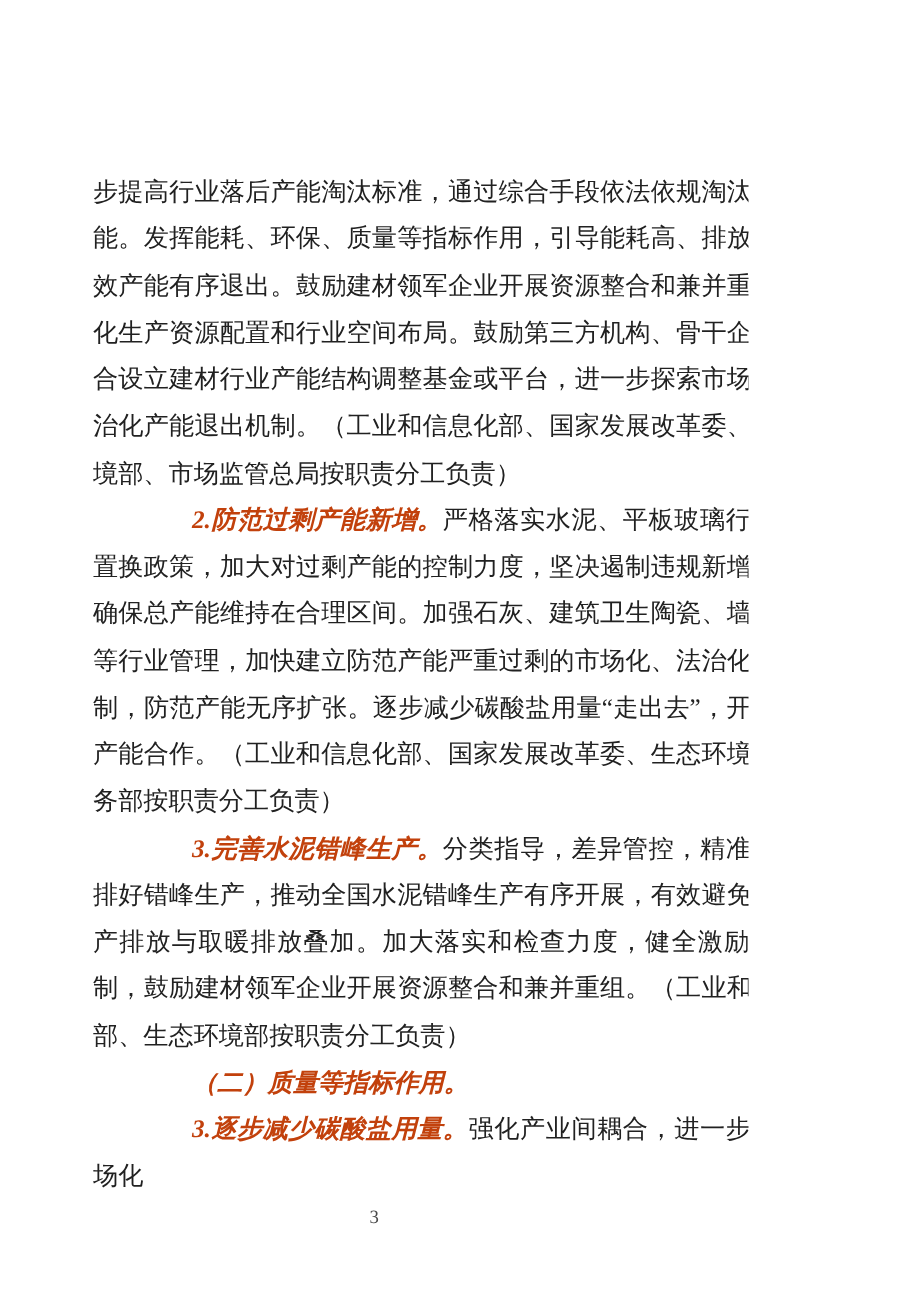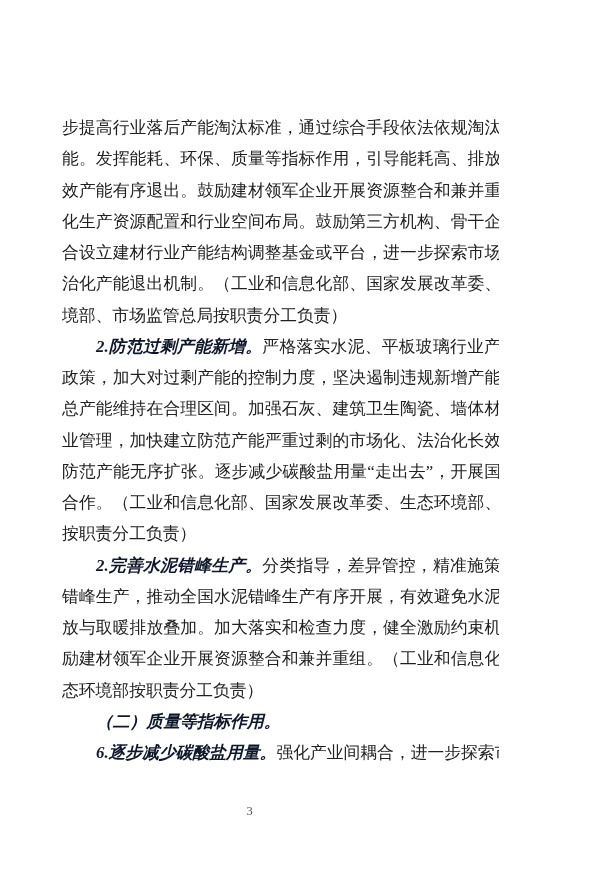--- a/index.html
+++ b/index.html
@@ -30,21 +30,22 @@
   .para {
     margin: 0;
     padding: 0;
   }
   .para.indent {
     text-indent: 34px;
   }
   .lead {
     font-weight: bold;
     font-style: italic; 
-    color: #0f172a;
+    color: #c2410c;
+    margin-left: 32px;
   }
   .page-number {
     position: absolute;
     left: 0;
     top: 804px;
     width: 100%;
     text-align: center;
     font-size: 12.5px;
     color: #4a4a4a;
     font-family: "Liberation Serif", "DejaVu Serif", serif;
@@ -53,22 +54,22 @@
 </head>
 <body>
 
 <div class="page">
   <div class="content">
 
     <p class="para"><span>步提高行业落后产能淘汰标准，通过综合手段依法依规淘汰落后产能。发挥能耗、环保、质量等指标作用，引导能耗高、排放大的低效产能有序退出。鼓励建材领军企业开展资源整合和兼并重组，优化生产资源配置和行业空间布局。鼓励第三方机构、骨干企业等联合设立建材行业产能结构调整基金或平台，进一步探索市场化、法治化产能退出机制。（工业和信息化部、国家发展改革委、生态环境部、市场监管总局按职责分工负责）</span></p>
 
     <p class="para indent"><span class="lead">2.防范过剩产能新增。</span><span>严格落实水泥、平板玻璃行业产能置换政策，加大对过剩产能的控制力度，坚决遏制违规新增产能，确保总产能维持在合理区间。加强石灰、建筑卫生陶瓷、墙体材料等行业管理，加快建立防范产能严重过剩的市场化、法治化长效机制，防范产能无序扩张。逐步减少碳酸盐用量“走出去”，开展国际产能合作。（工业和信息化部、国家发展改革委、生态环境部、商务部按职责分工负责）</span></p>
 
-    <p class="para indent"><span class="lead">2.完善水泥错峰生产。</span><span>分类指导，差异管控，精准施策安排好错峰生产，推动全国水泥错峰生产有序开展，有效避免水泥生产排放与取暖排放叠加。加大落实和检查力度，健全激励约束机制，鼓励建材领军企业开展资源整合和兼并重组。（工业和信息化部、生态环境部按职责分工负责）</span></p>
+    <p class="para indent"><span class="lead">3.完善水泥错峰生产。</span><span>分类指导，差异管控，精准施策安排好错峰生产，推动全国水泥错峰生产有序开展，有效避免水泥生产排放与取暖排放叠加。加大落实和检查力度，健全激励约束机制，鼓励建材领军企业开展资源整合和兼并重组。（工业和信息化部、生态环境部按职责分工负责）</span></p>
 
     <p class="para indent"><span class="lead">（二）质量等指标作用。</span></p>
 
-    <p class="para indent"><span class="lead">6.逐步减少碳酸盐用量。</span><span>强化产业间耦合，进一步探索市场化</span></p>
+    <p class="para indent"><span class="lead">3.逐步减少碳酸盐用量。</span><span>强化产业间耦合，进一步探索市场化</span></p>
 
   </div>
 
   <div class="page-number">3</div>
 </div>
 
 </body></html>

